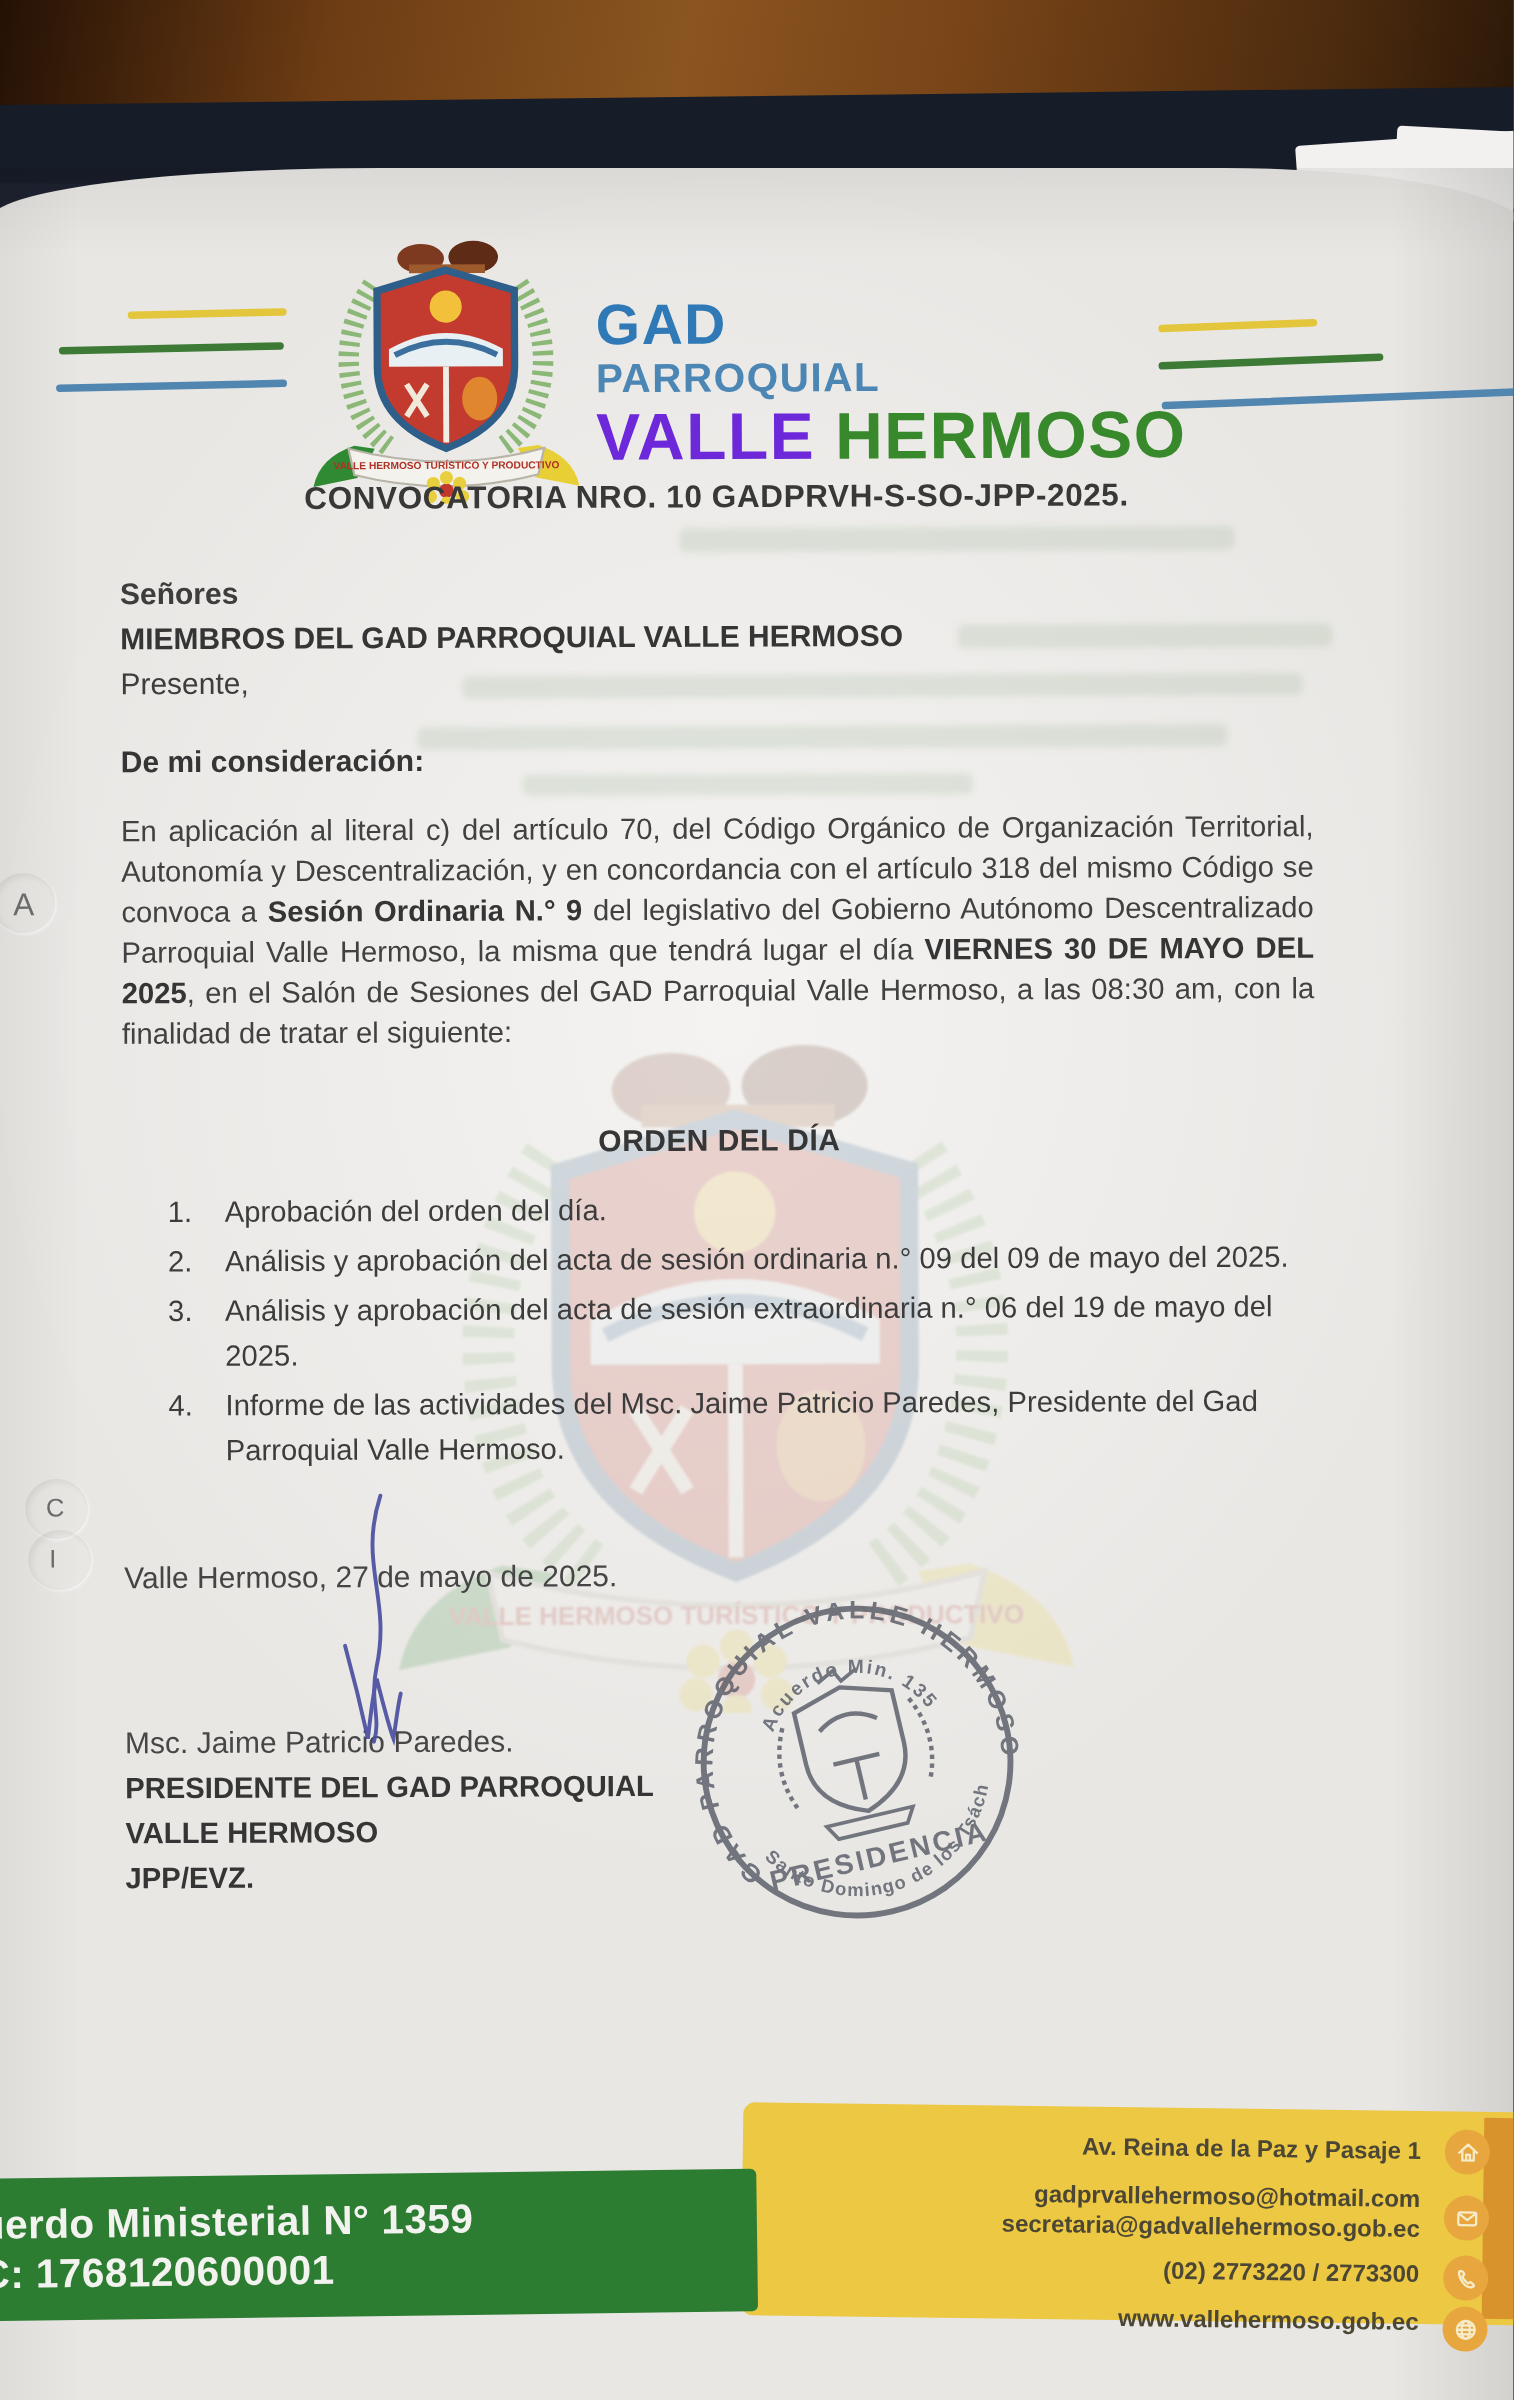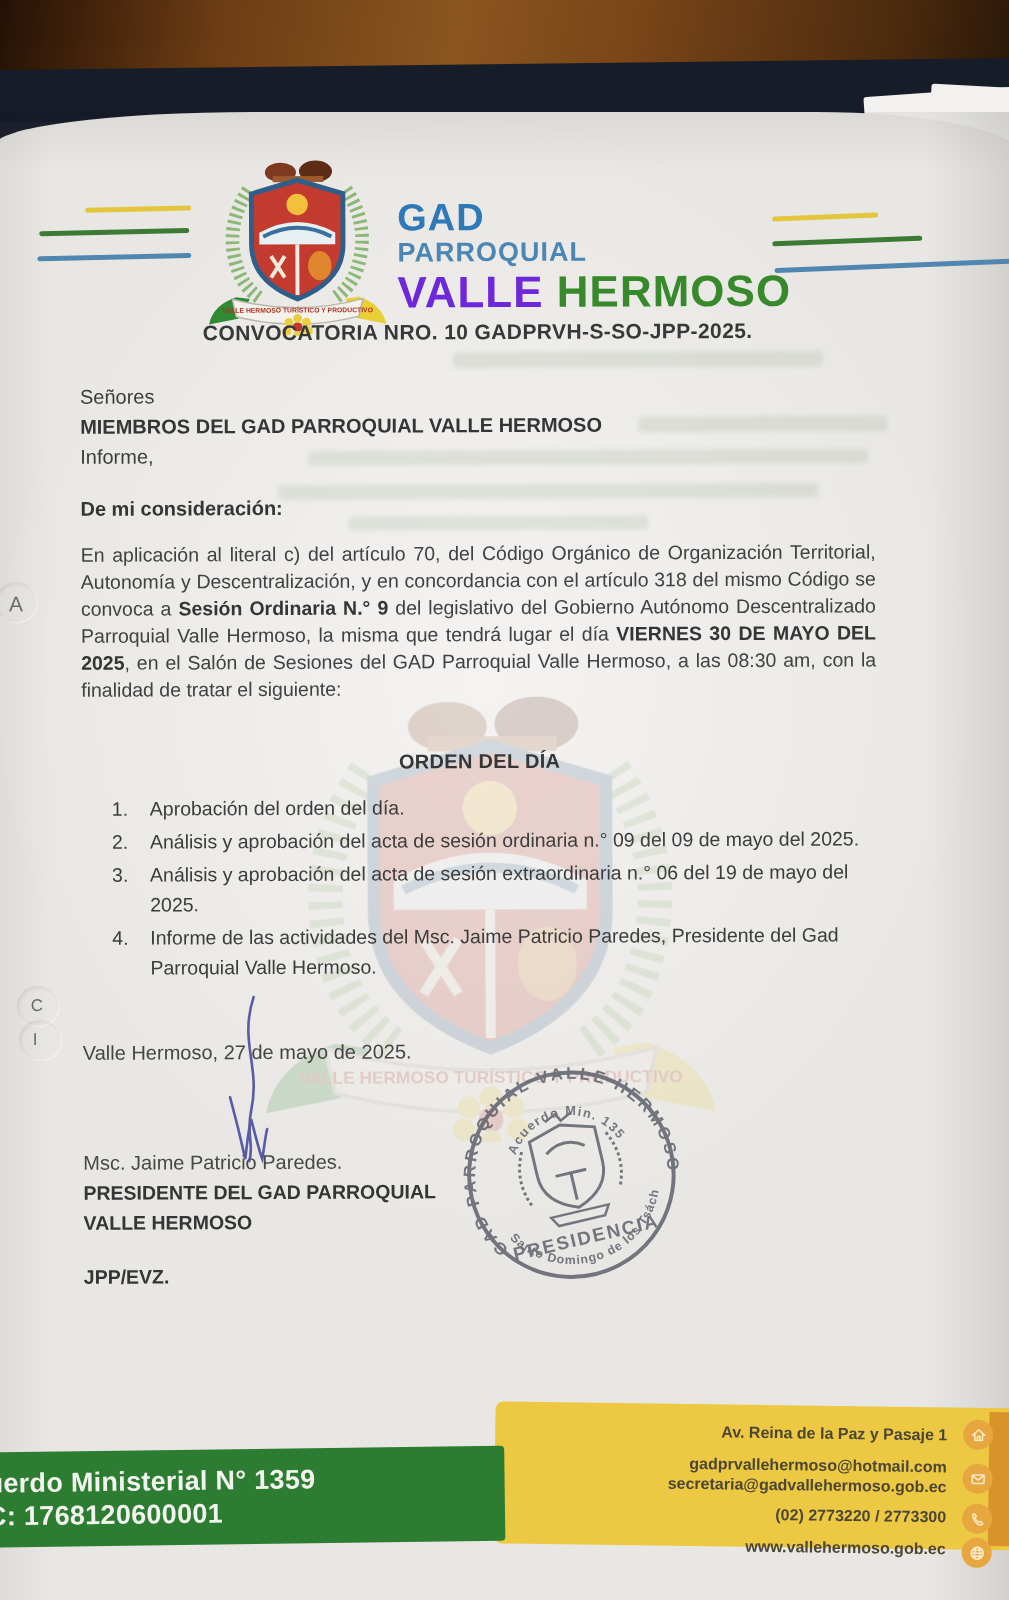--- a/index.html
+++ b/index.html
@@ -43,21 +43,21 @@
   .bold{font-weight:bold;color:#353535;}
   .bodytext{left:82px;top:428px;width:795px;font-size:19.5px;line-height:27px;text-align:justify;color:#414141;}
   .orden-head{left:80px;top:638px;width:800px;text-align:center;font-size:20px;font-weight:bold;color:#363636;letter-spacing:.3px;}
   .orden-list{position:absolute;left:112px;top:680px;width:775px;font-size:19.5px;line-height:30px;color:#3c3c3c;font-weight:500;}
   .orden-item{display:flex;margin-bottom:3px;}
   .orden-num{width:38px;flex:none;}
   .dateline{left:82px;top:928px;font-size:20px;color:#454545;}
   .sig-name{left:82px;top:1038px;font-size:20px;color:#474747;}
   .sig-t1{left:82px;top:1068px;font-size:19.5px;}
   .sig-t2{left:82px;top:1098px;font-size:19.5px;}
-  .sig-t3{left:82px;top:1128px;font-size:19.5px;margin-top:24px;}
+  .sig-t3{left:82px;top:1128px;font-size:19.5px;}
 
   
   .watermark{position:absolute;left:165px;top:560px;width:650px;height:470px;opacity:.17;filter:blur(.6px);}
 
   
   .margin-mark{position:absolute;color:#6b6b6b;font-size:21px;}
   .margin-mark::before{content:"";position:absolute;left:-14px;top:-10px;width:42px;height:40px;border-radius:50%;
       box-shadow:inset 2px 2px 4px rgba(0,0,0,.07), 1px 1px 2px rgba(255,255,255,.5);}
 
   
@@ -155,23 +155,23 @@
       </svg>
 
       <div class="smudge" style="left:455px;top:240px;width:370px;height:16px;"></div>
       <div class="smudge" style="left:640px;top:305px;width:250px;height:16px;"></div>
       <div class="smudge" style="left:310px;top:338px;width:560px;height:15px;"></div>
       <div class="smudge" style="left:280px;top:372px;width:540px;height:15px;"></div>
       <div class="smudge" style="left:350px;top:404px;width:300px;height:14px;"></div>
 
       <div class="t title">CONVOCATORIA NRO. 10 GADPRVH-S-SO-JPP-2025.</div>
 
-      <div class="t addr" style="top:272px;">Señores</div>
+      <div class="t addr" style="top:272px;font-weight:bold;">Señores</div>
       <div class="t addr bold" style="top:302px;">MIEMBROS DEL GAD PARROQUIAL VALLE HERMOSO</div>
-      <div class="t addr" style="top:332px;">Informe,</div>
+      <div class="t addr" style="top:332px;">Presente,</div>
       <div class="t addr bold" style="top:384px;">De mi consideración:</div>
 
       <div class="t bodytext"><span>En aplicación al literal c) del artículo 70, del Código Orgánico de Organización Territorial, Autonomía y Descentralización, y en concordancia con el artículo 318 del mismo Código se convoca a </span><span class="bold">Sesión Ordinaria N.° 9</span><span> del legislativo del Gobierno Autónomo Descentralizado Parroquial Valle Hermoso, la misma que tendrá lugar el día </span><span class="bold">VIERNES 30 DE MAYO DEL 2025</span><span>, en el Salón de Sesiones del GAD Parroquial Valle Hermoso, a las 08:30 am, con la finalidad de tratar el siguiente:</span></div>
 
       <div class="t orden-head">ORDEN DEL DÍA</div>
       <div class="orden-list">
         <div class="orden-item">
           <span class="orden-num">1.</span>
           <span>Aprobación del orden del día.</span>
         </div>

